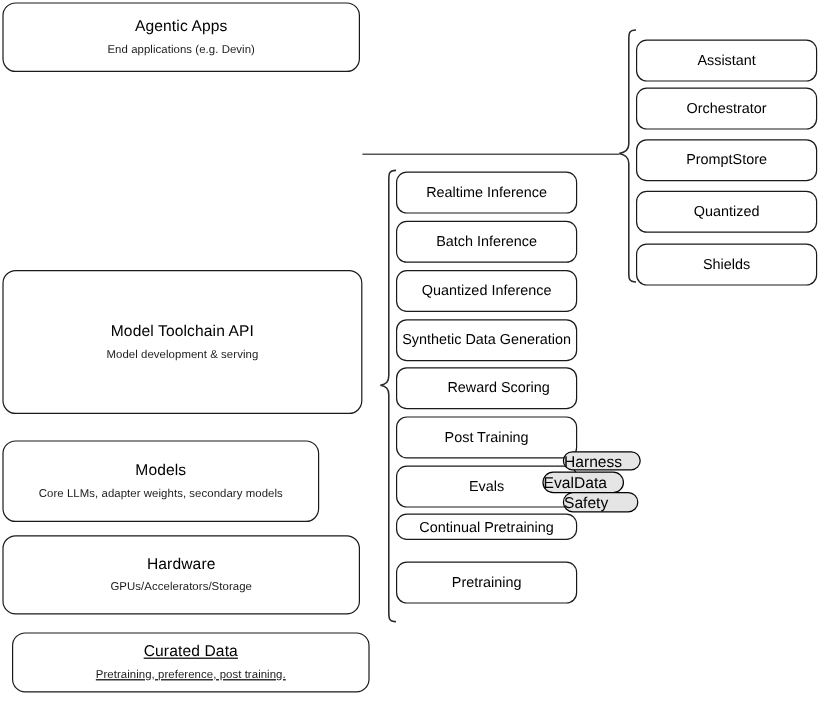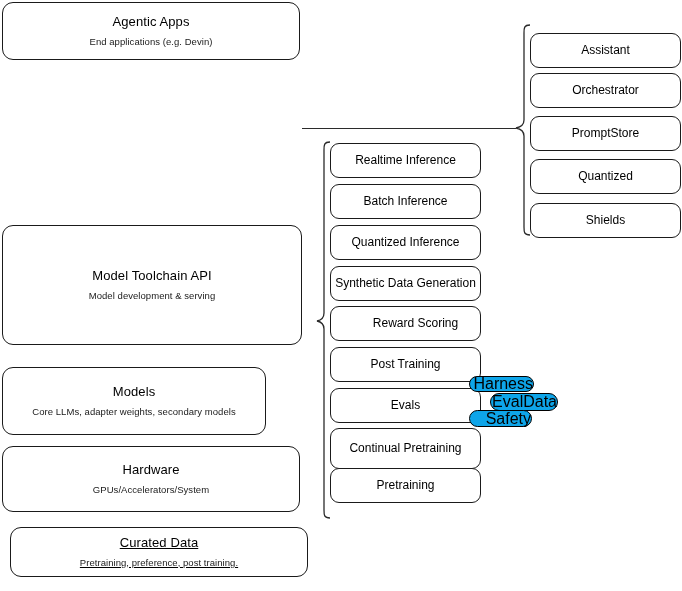--- a/index.html
+++ b/index.html
@@ -54,25 +54,25 @@
     font-size: 12px;
   }
   .chip .title { font-size: 12px; }
 
   
   .pill {
     position: absolute;
     box-sizing: border-box;
     border: 1.6px solid #000;
     border-radius: 999px;
-    background: #0ea5e9;
+    background: #e5e5e5;
     display: flex;
     align-items: center;
-    justify-content: flex-end;
-    font-size: 16px;
+    justify-content: flex-start;
+    font-size: 13px;
     color: #000;
     z-index: 5;
   }
 
   
   .hline {
     position: absolute;
     height: 0;
     border-top: 1.2px solid #2b2b2b;
   }
@@ -102,21 +102,21 @@
     <div class="sub">Model development &amp; serving</div>
   </div>
 
   <div class="box layer" style="left:2px; top:367px; width:264px; height:68px;">
     <div class="title">Models</div>
     <div class="sub">Core LLMs, adapter weights, secondary models</div>
   </div>
 
   <div class="box layer" style="left:2px; top:446px; width:298px; height:66px;">
     <div class="title">Hardware</div>
-    <div class="sub">GPUs/Accelerators/System</div>
+    <div class="sub">GPUs/Accelerators/Storage</div>
   </div>
 
   <div class="box layer" style="left:10px; top:527px; width:298px; height:50px;text-decoration:underline;">
     <div class="title">Curated Data</div>
     <div class="sub">Pretraining, preference, post training.</div>
   </div>
 
   <div class="hline" style="left:302px; top:128px; width:214px;"></div>
 
   <svg class="brace" style="left:514px; top:24px;" width="18" height="212" viewBox="0 0 18 212">
@@ -157,30 +157,30 @@
   </div>
   <div class="box chip" style="left:330px; top:306px; width:151px; height:35px;padding-left:20px;">
     <div class="title">Reward Scoring</div>
   </div>
   <div class="box chip" style="left:330px; top:347px; width:151px; height:35px;">
     <div class="title">Post Training</div>
   </div>
   <div class="box chip" style="left:330px; top:388px; width:151px; height:35px;">
     <div class="title">Evals</div>
   </div>
-  <div class="box chip" style="left:330px; top:428px; width:151px; height:41px;">
+  <div class="box chip" style="left:330px; top:428px; width:151px; height:22px;">
     <div class="title">Continual Pretraining</div>
   </div>
   <div class="box chip" style="left:330px; top:468px; width:151px; height:35px;">
     <div class="title">Pretraining</div>
   </div>
 
   <div class="pill" style="left:469px; top:376px; width:65px; height:16px;">
     <span>Harness</span>
   </div>
-  <div class="pill" style="left:490px; top:393px; width:68px; height:18px;">
+  <div class="pill" style="left:452px; top:393px; width:68px; height:18px;">
     <span>EvalData</span>
   </div>
   <div class="pill" style="left:469px; top:410px; width:63px; height:17px;">
     <span>Safety</span>
   </div>
 
 </div>
 
 </body></html>

